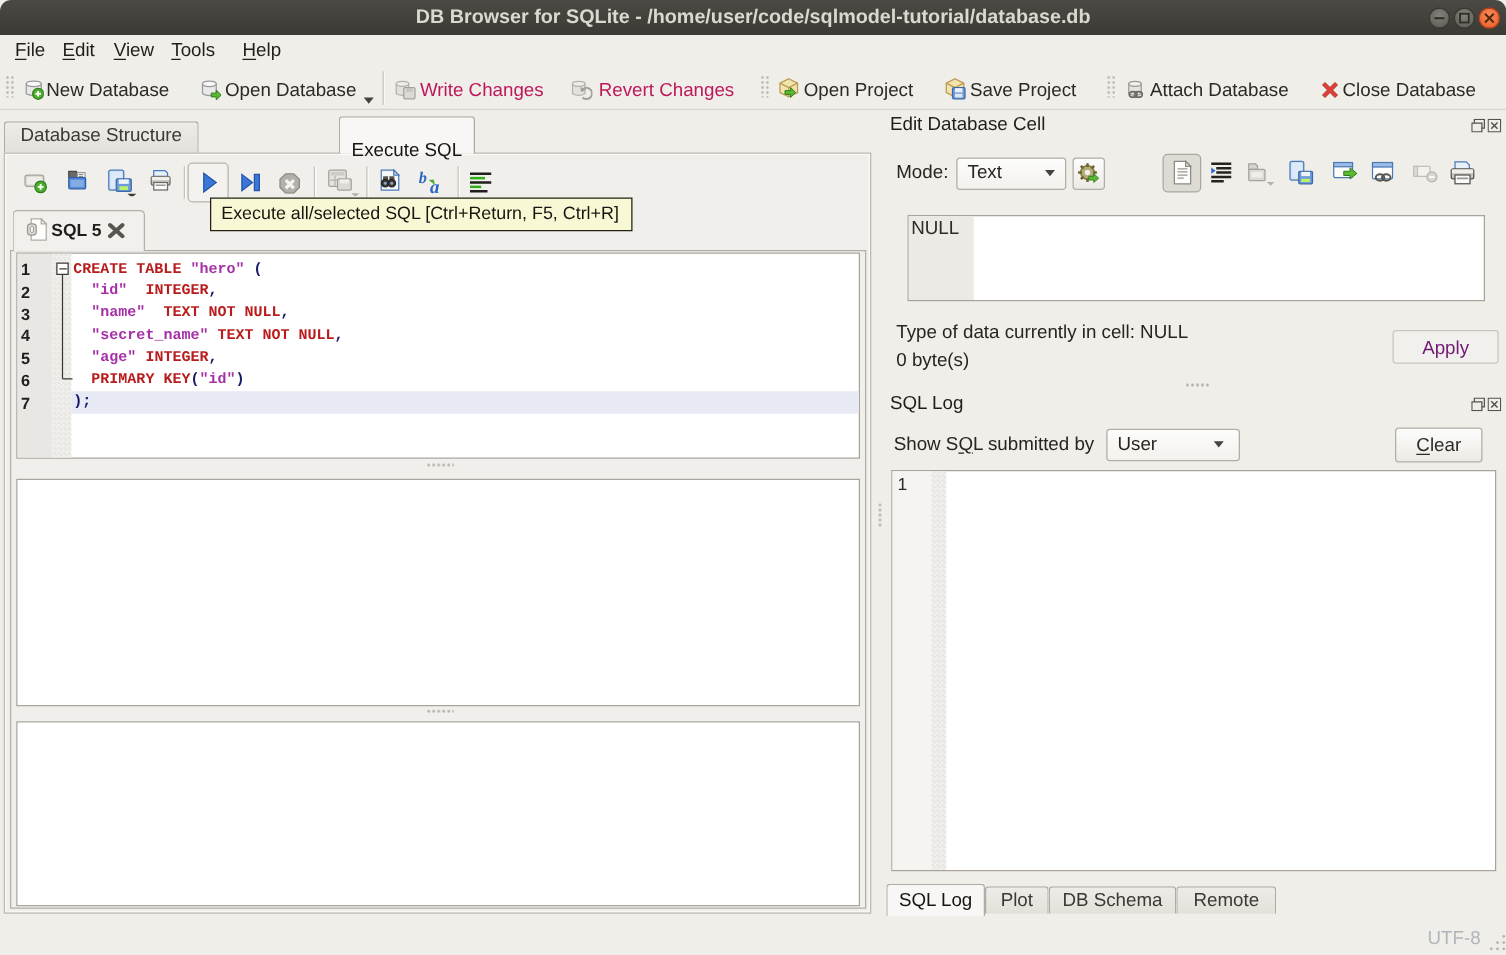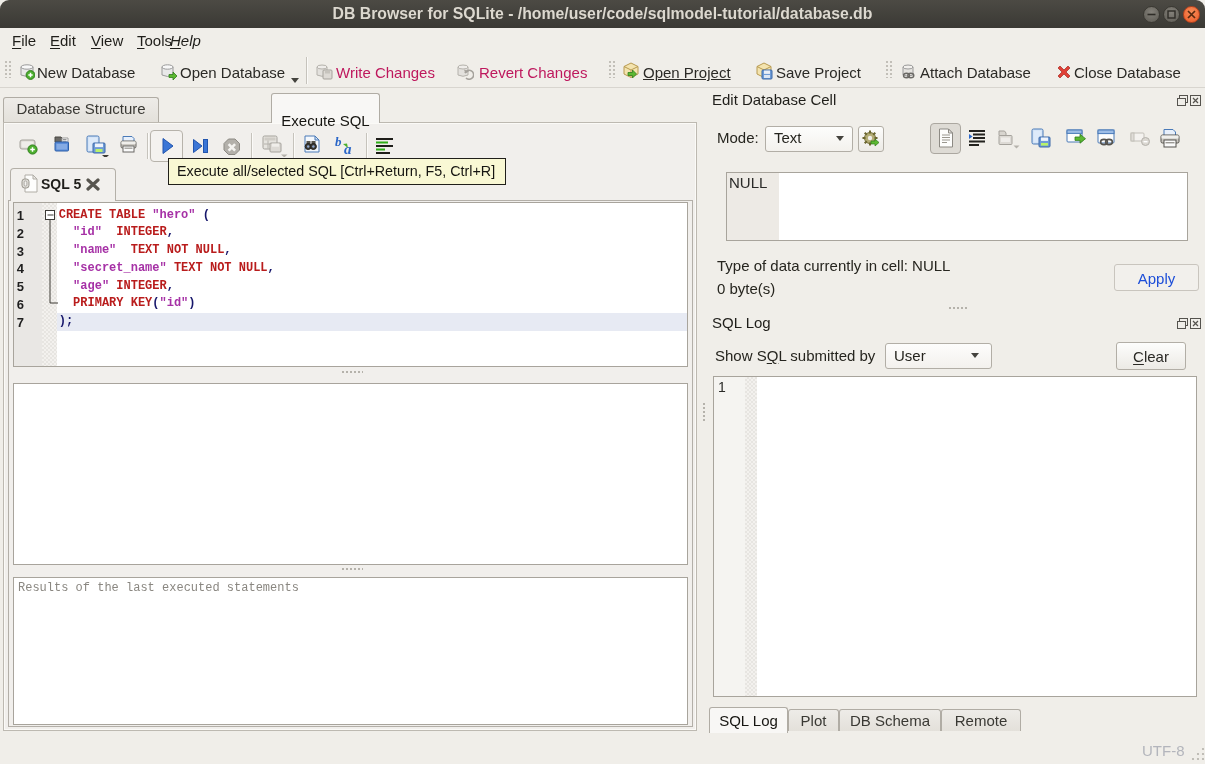--- a/index.html
+++ b/index.html
@@ -38,21 +38,21 @@
 pre.code{margin:0;font-family:"Liberation Mono",monospace;font-size:12px;line-height:17.75px;font-weight:bold;}
 .kw{color:#b91c1c;}
 .st{color:#a631a6;}
 .op{color:#16166b;}
 .checker{background-color:#f3f1ee;
  background-image:conic-gradient(#e7e5e1 25%,transparent 0 50%,#e7e5e1 0 75%,transparent 0);
  background-size:4px 4px;}
 
 .btn{box-sizing:border-box;border:1px solid #b2aea6;border-radius:3px;
  background:linear-gradient(#fdfdfc,#eceae5);font-size:15px;color:#2b2a26;text-align:center;}
-.btn.dis{background:#f2f0ec;border-color:#c9c5be;color:#1d4ed8;}
+.btn.dis{background:#f2f0ec;border-color:#c9c5be;color:#701a75;}
 .combo{box-sizing:border-box;border:1px solid #b2aea6;border-radius:3px;
  background:linear-gradient(#fdfdfc,#f3f1ed);font-size:15px;color:#1f1e1a;}
 .carrow{width:0;height:0;border-left:4px solid transparent;border-right:4px solid transparent;border-top:5px solid #44433e;}
 .dockttl{font-size:15px;color:#1f1e1a;}
 .tooltip{box-sizing:border-box;background:#f9f8d4;border:1px solid #201f1a;
  font-size:14.3px;color:#161511;}
 </style></head>
 <body>
 <div class="win">
 
@@ -72,21 +72,21 @@
  <svg width="15" height="15">
         <path d="M4 4 L11 11 M11 4 L4 11" stroke="#57290f" stroke-width="1.7"></path>
       </svg>
     </div>
 
 <div class="a menubar"></div>
 <div class="a menu" style="left:12px;"><u>F</u>ile</div>
 <div class="a menu" style="left:50px;"><u>E</u>dit</div>
 <div class="a menu" style="left:91px;"><u>V</u>iew</div>
 <div class="a menu" style="left:137px;"><u>T</u>ools</div>
-<div class="a menu" style="left:170px;font-style:italic;"><u>H</u>elp</div>
+<div class="a menu" style="left:194px;"><u>H</u>elp</div>
 
 <div class="a toolbar"></div>
 <div class="a grip" style="left:4px;top:60px;height:18px;"></div>
 
 <svg class="a" style="left:19px;top:63px;" width="16" height="17">
  <path d="M2 4 q6 -3 12 0 l0 8 q-6 3 -12 0 z" fill="#e8e8e8" stroke="#9a9a9a"></path>
  <ellipse cx="8" cy="4" rx="6" ry="2.2" fill="#f8f8f8" stroke="#9a9a9a"></ellipse>
  <circle cx="11.5" cy="12" r="4.4" fill="#4caf2e" stroke="#2e7d1b"></circle>
  <path d="M11.5 9.8 v4.4 M9.3 12 h4.4" stroke="#fff" stroke-width="1.5"></path>
 </svg>
@@ -116,21 +116,21 @@
  <path d="M8 6.5 l1.4 4 3.6 -2z" fill="#a5a29c"></path>
 </svg>
 <div class="a tbtext dis" style="left:479px;">Revert Changes</div>
 <div class="a grip" style="left:608px;top:60px;height:18px;"></div>
 
 <svg class="a" style="left:623px;top:62px;" width="17" height="18">
  <path d="M8 1 L15 4.5 L15 12 L8 15.5 L1 12 L1 4.5 Z" fill="#f3e3ae" stroke="#b89a50"></path>
  <path d="M1 4.5 L8 8 L15 4.5 M8 8 L8 15.5" fill="none" stroke="#b89a50"></path>
  <path d="M5 10.5 h4.5 v-2.5 l4 4 -4 4 v-2.5 h-4.5 z" fill="#5cb832" stroke="#2e7d1b" stroke-width="0.8"></path>
 </svg>
-<div class="a tbtext" style="left:643px;text-decoration:underline;">Open Project</div>
+<div class="a tbtext" style="left:643px;">Open Project</div>
 
 <svg class="a" style="left:756px;top:62px;" width="17" height="18">
  <path d="M8 1 L15 4.5 L15 12 L8 15.5 L1 12 L1 4.5 Z" fill="#f3e3ae" stroke="#b89a50"></path>
  <path d="M1 4.5 L8 8 L15 4.5 M8 8 L8 15.5" fill="none" stroke="#b89a50"></path>
  <rect x="6" y="8" width="10" height="9" rx="1" fill="#6f9bd6" stroke="#3c69a8"></rect>
  <rect x="8" y="8.5" width="6" height="3.4" fill="#e9eef7"></rect>
  <rect x="8" y="13" width="6" height="3" fill="#dce6f4"></rect>
 </svg>
 <div class="a tbtext" style="left:776px;">Save Project</div>
 <div class="a grip" style="left:885px;top:60px;height:18px;"></div>
@@ -270,21 +270,20 @@
   <span class="st">"name"</span>  <span class="kw">TEXT NOT NULL</span><span class="op">,</span>
   <span class="st">"secret_name"</span> <span class="kw">TEXT NOT NULL</span><span class="op">,</span>
   <span class="st">"age"</span> <span class="kw">INTEGER</span><span class="op">,</span>
   <span class="kw">PRIMARY KEY</span><span class="op">(</span><span class="st">"id"</span><span class="op">)</span>
 <span class="op">);</span></pre>
 
 <div class="a dots-h" style="left:341px;top:369.5px;width:22px;height:4px;"></div>
 <div class="a wbox" style="left:13px;top:383px;width:675px;height:182px;"></div>
 <div class="a dots-h" style="left:341px;top:567px;width:22px;height:4px;"></div>
 <div class="a wbox" style="left:13px;top:577px;width:675px;height:148px;"></div>
-<div class="a" style="left:18px;top:581px;font-family:'Liberation Mono',monospace;font-size:12px;color:#8a8781;">Results of the last executed statements</div>
 
 <div class="a tooltip" style="left:168px;top:158px;width:338px;height:27px;padding:4px 0 16px 8px;z-index:5;">Execute all/selected SQL [Ctrl+Return, F5, Ctrl+R]</div>
 
 <div class="a" style="left:702px;top:402px;width:4px;height:20px;background-image:radial-gradient(#b5b2ab 1px,transparent 1.2px);background-size:4px 4px;"></div>
 
 <div class="a dockttl" style="left:712px;top:91px;">Edit Database Cell</div>
 <svg class="a" style="left:1177px;top:95px;" width="11" height="11">
  <rect x="2.5" y="0.5" width="8" height="7" fill="none" stroke="#55534e"></rect>
  <rect x="0.5" y="3.5" width="8" height="7" fill="#efede8" stroke="#55534e"></rect>
 </svg>

